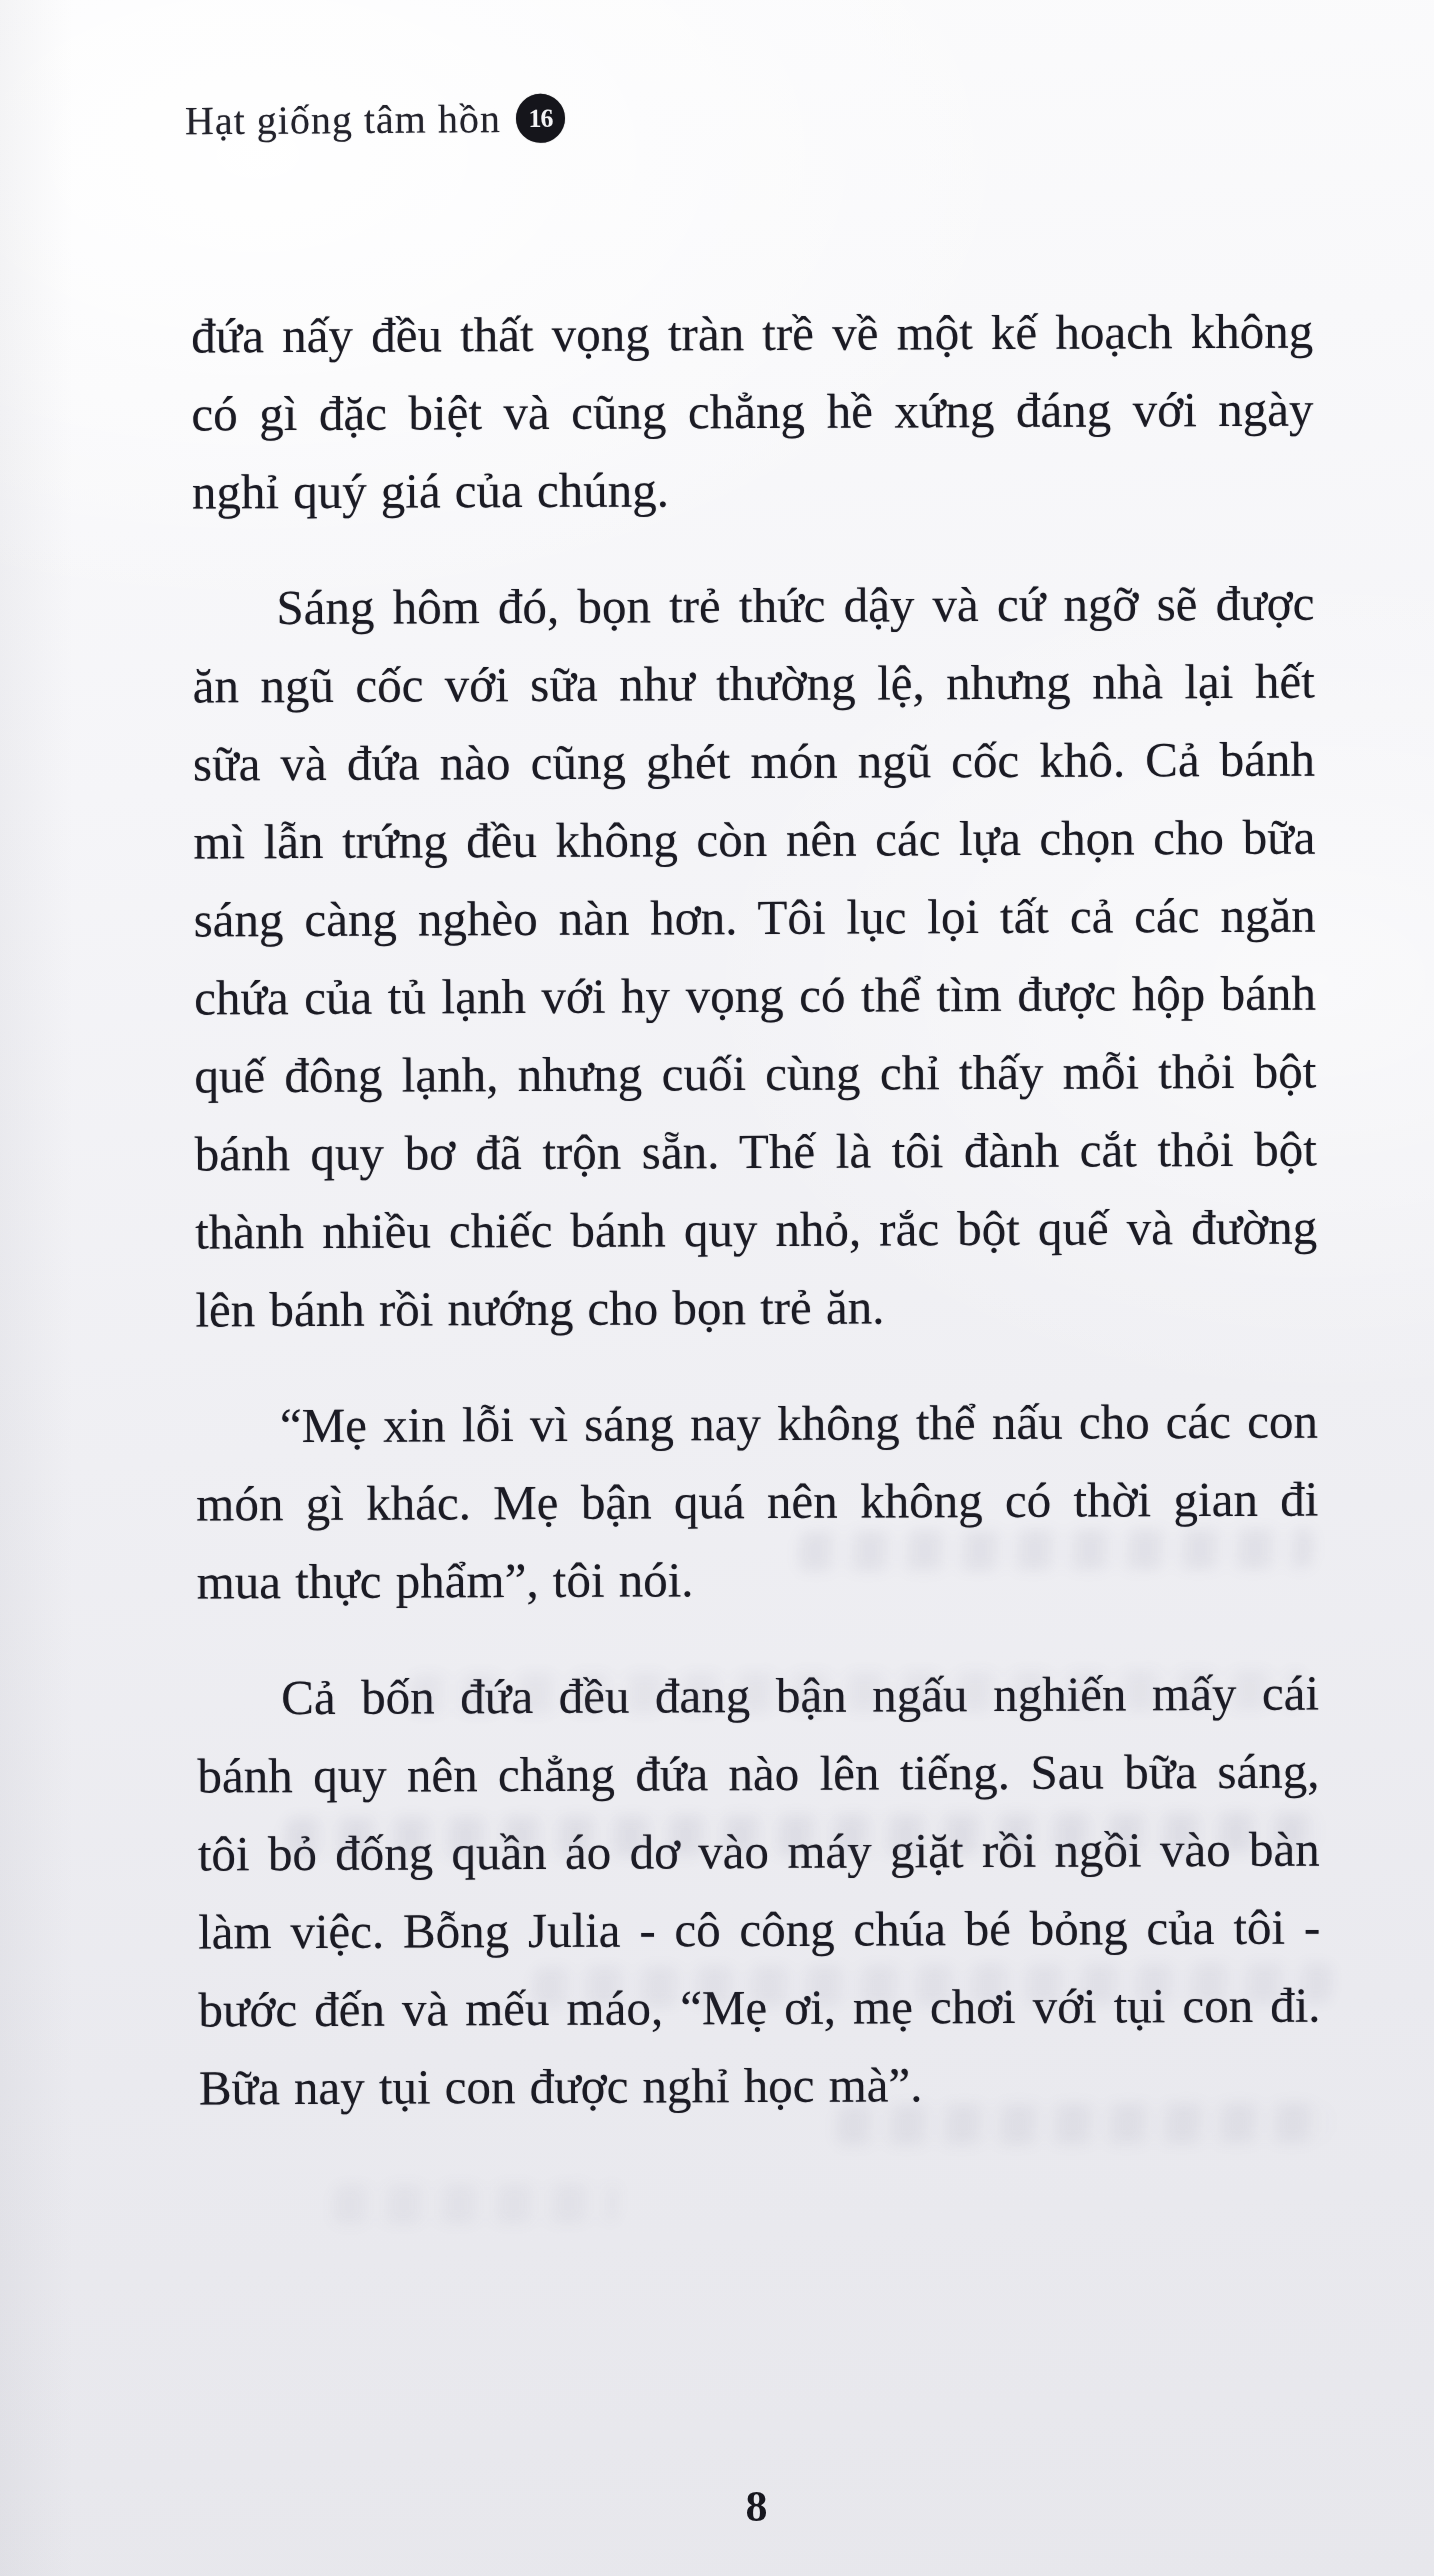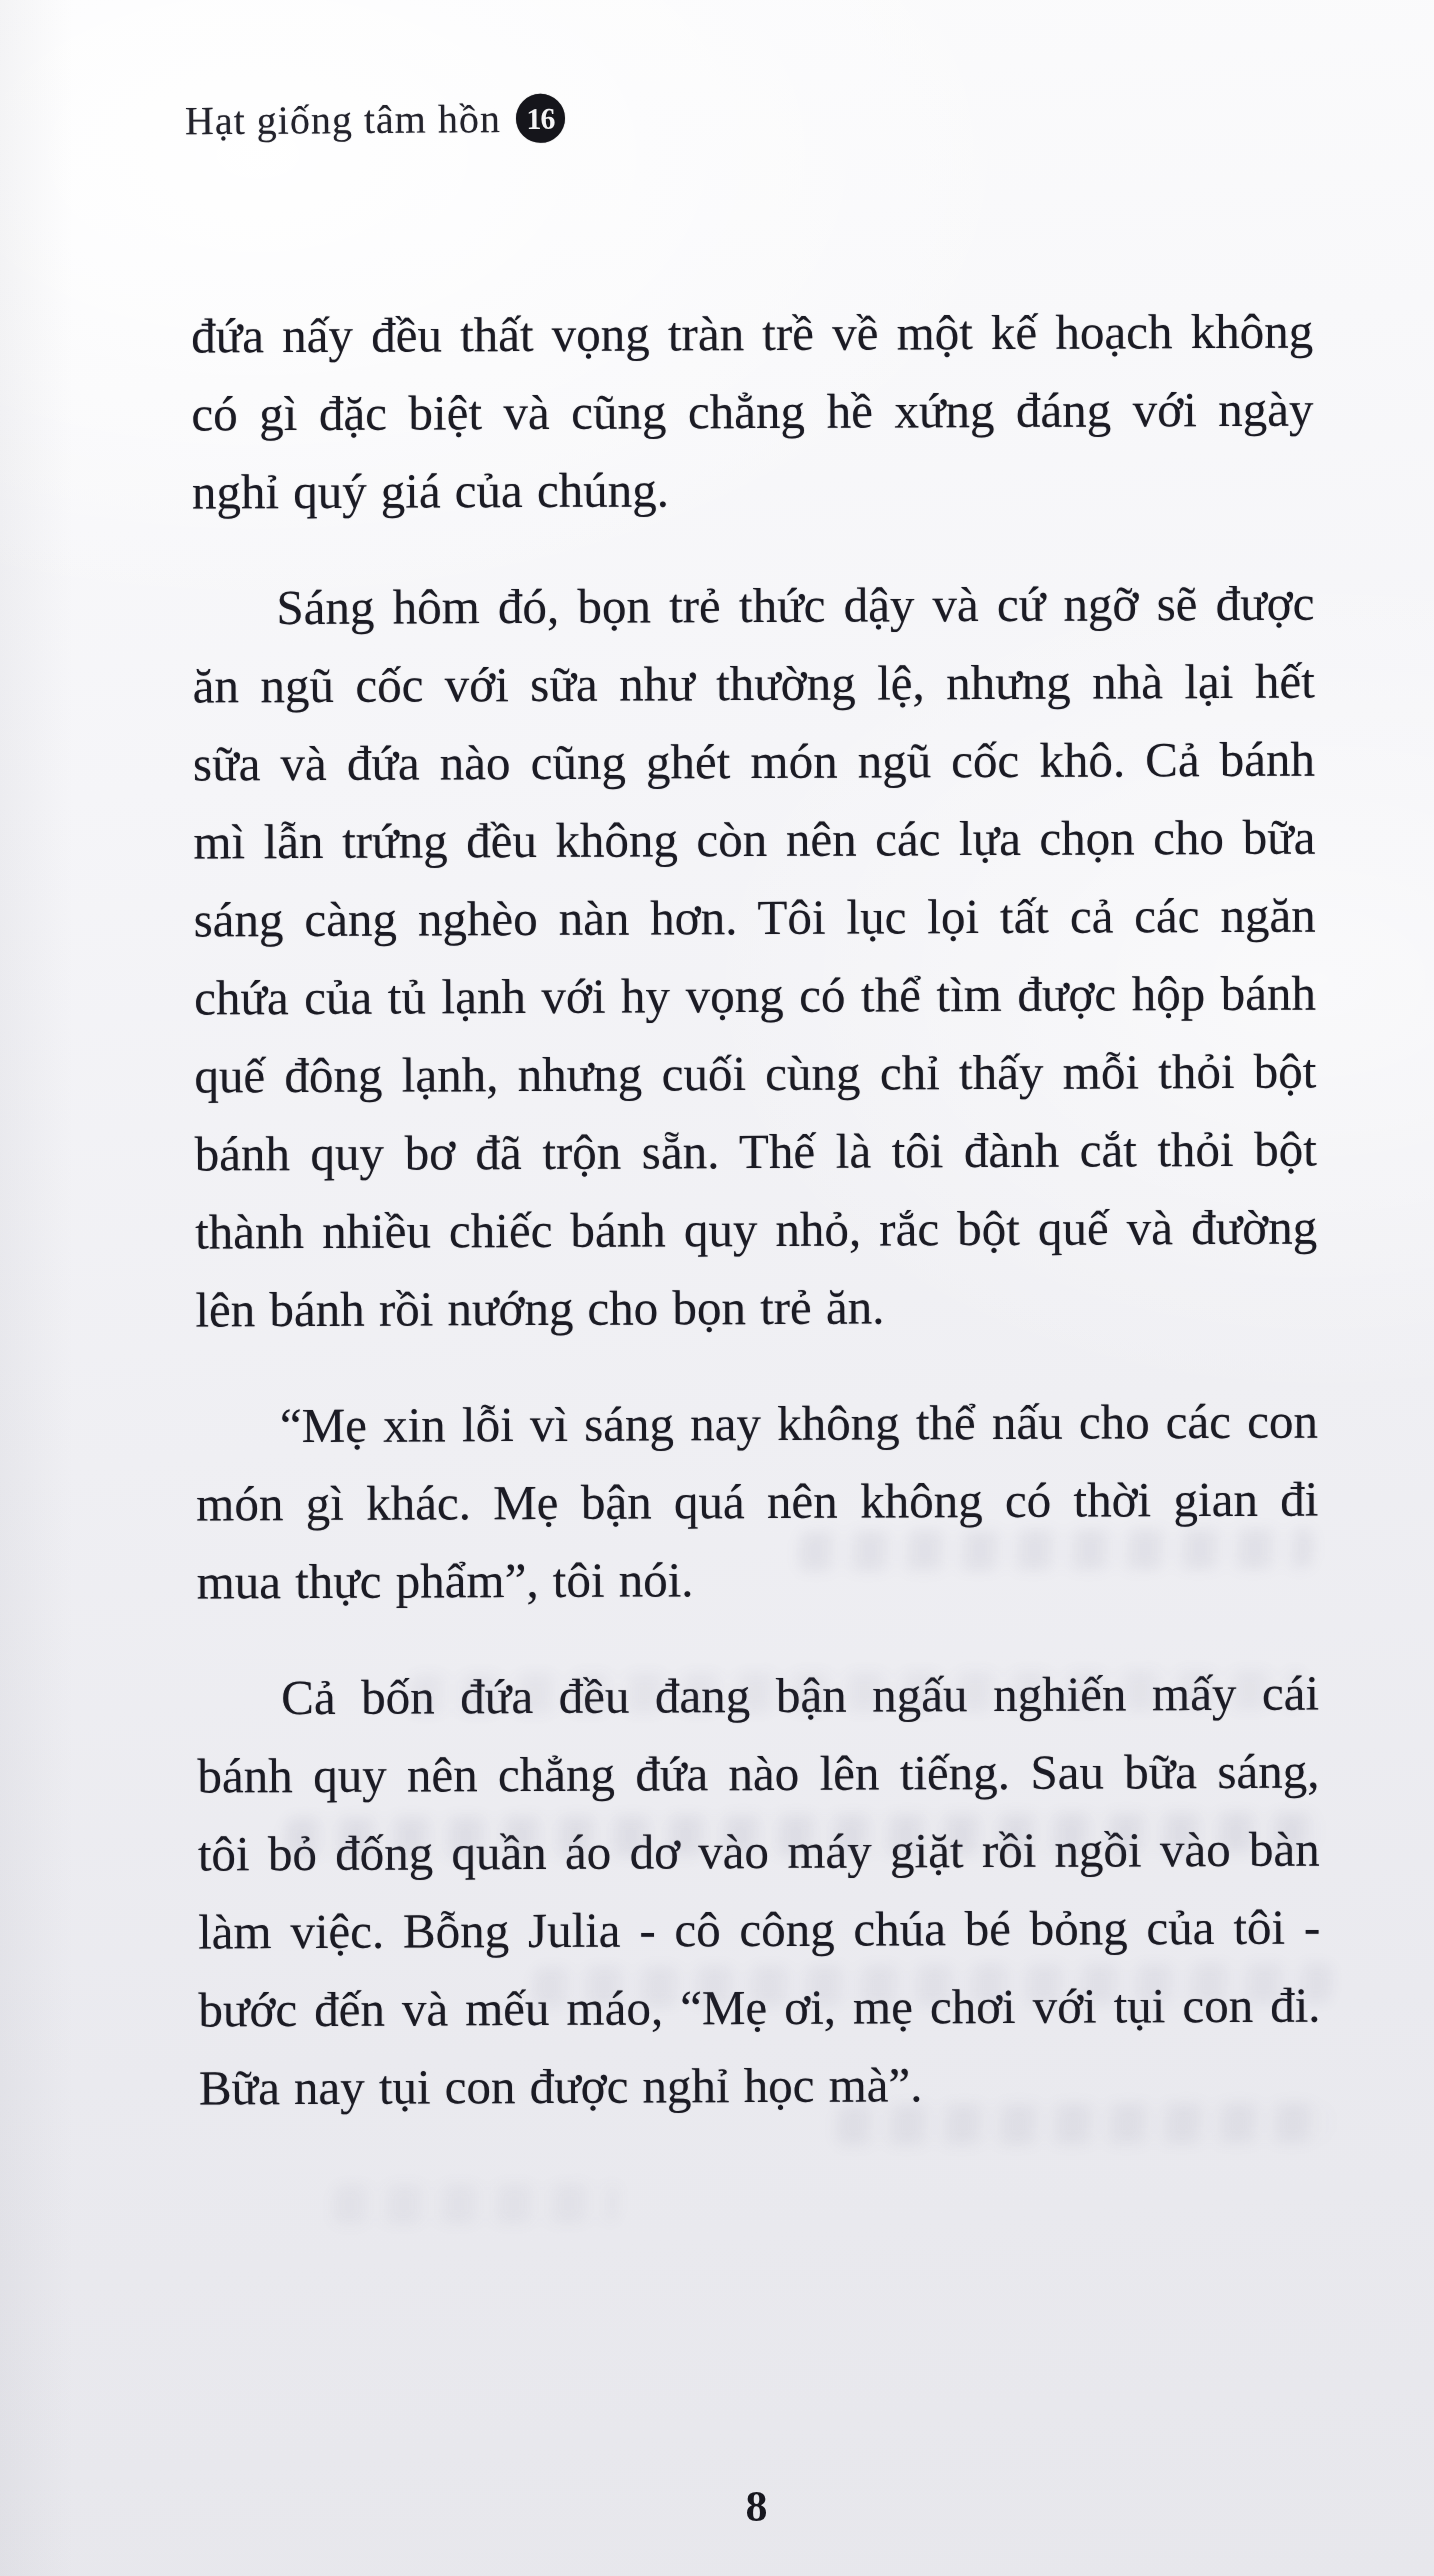--- a/index.html
+++ b/index.html
@@ -45,21 +45,21 @@
     letter-spacing: 1px;
     color: #23232c;
     text-shadow: 0 0 1px rgba(30,30,40,0.45);
   }
   .volume-badge {
     width: 49px;
     height: 49px;
     border-radius: 50%;
     background: #15151b;
     color: #f4f4f6;
-    font-size: 30px;
+    font-size: 26px;
     font-weight: bold;
     display: flex;
     align-items: center;
     justify-content: center;
     letter-spacing: -1px;
     box-shadow: 0 0 1px rgba(0,0,0,0.6);
   }
 
   .page-body {
     position: absolute;

